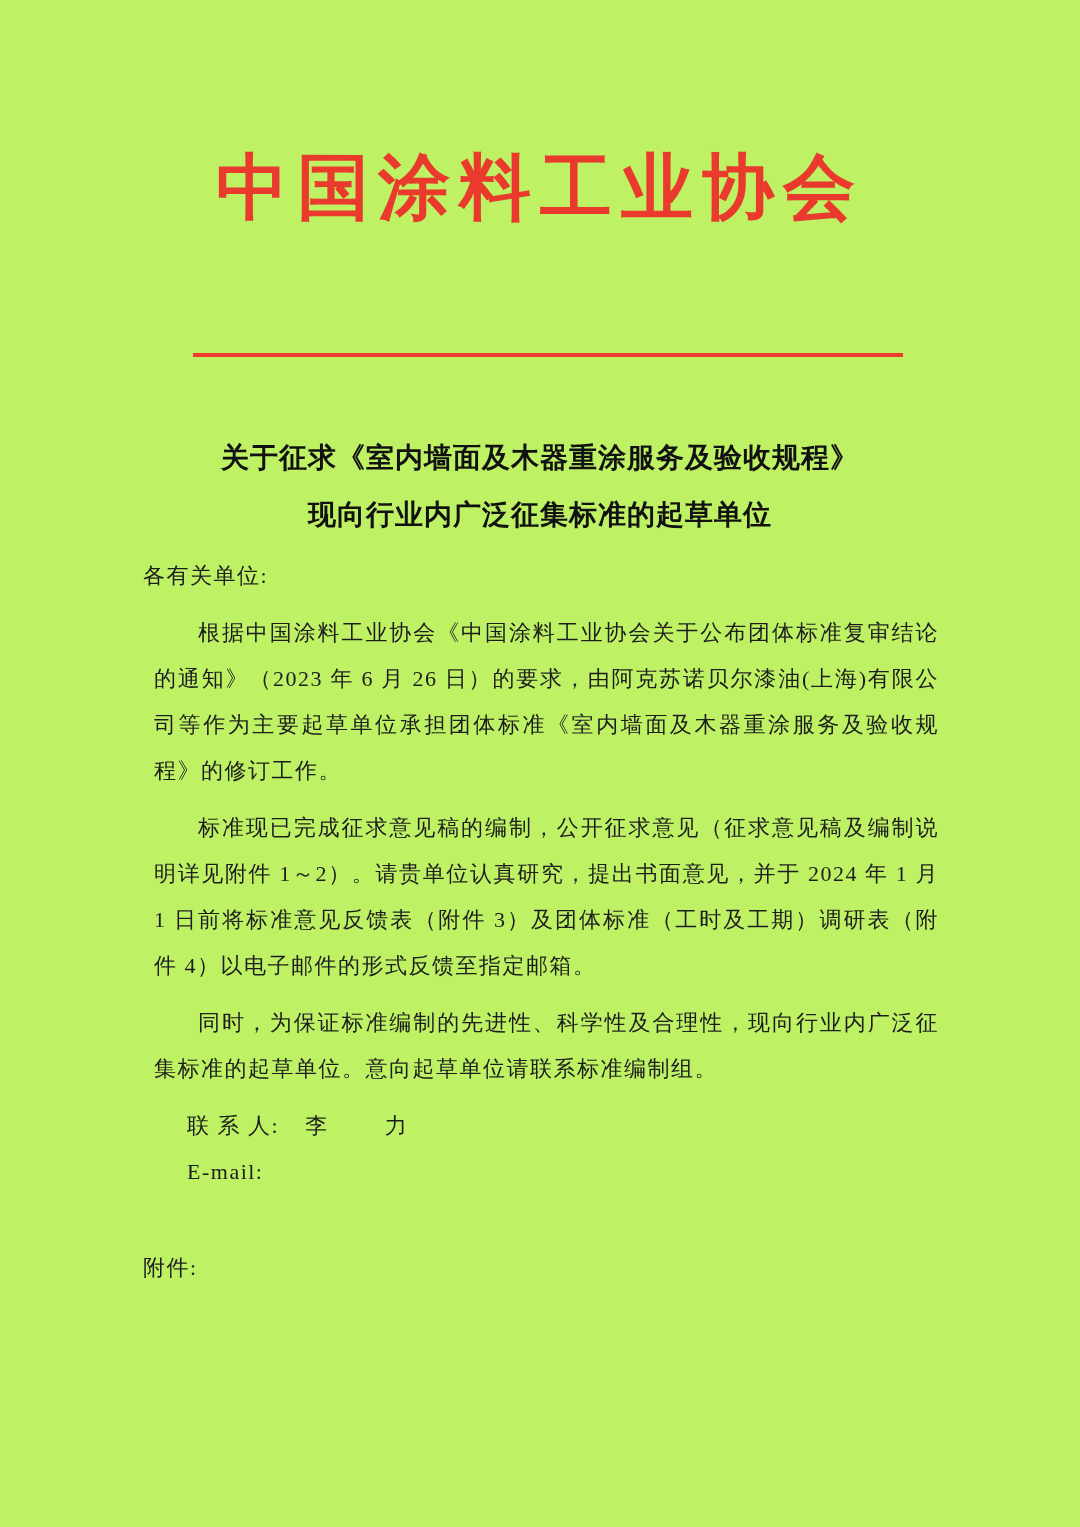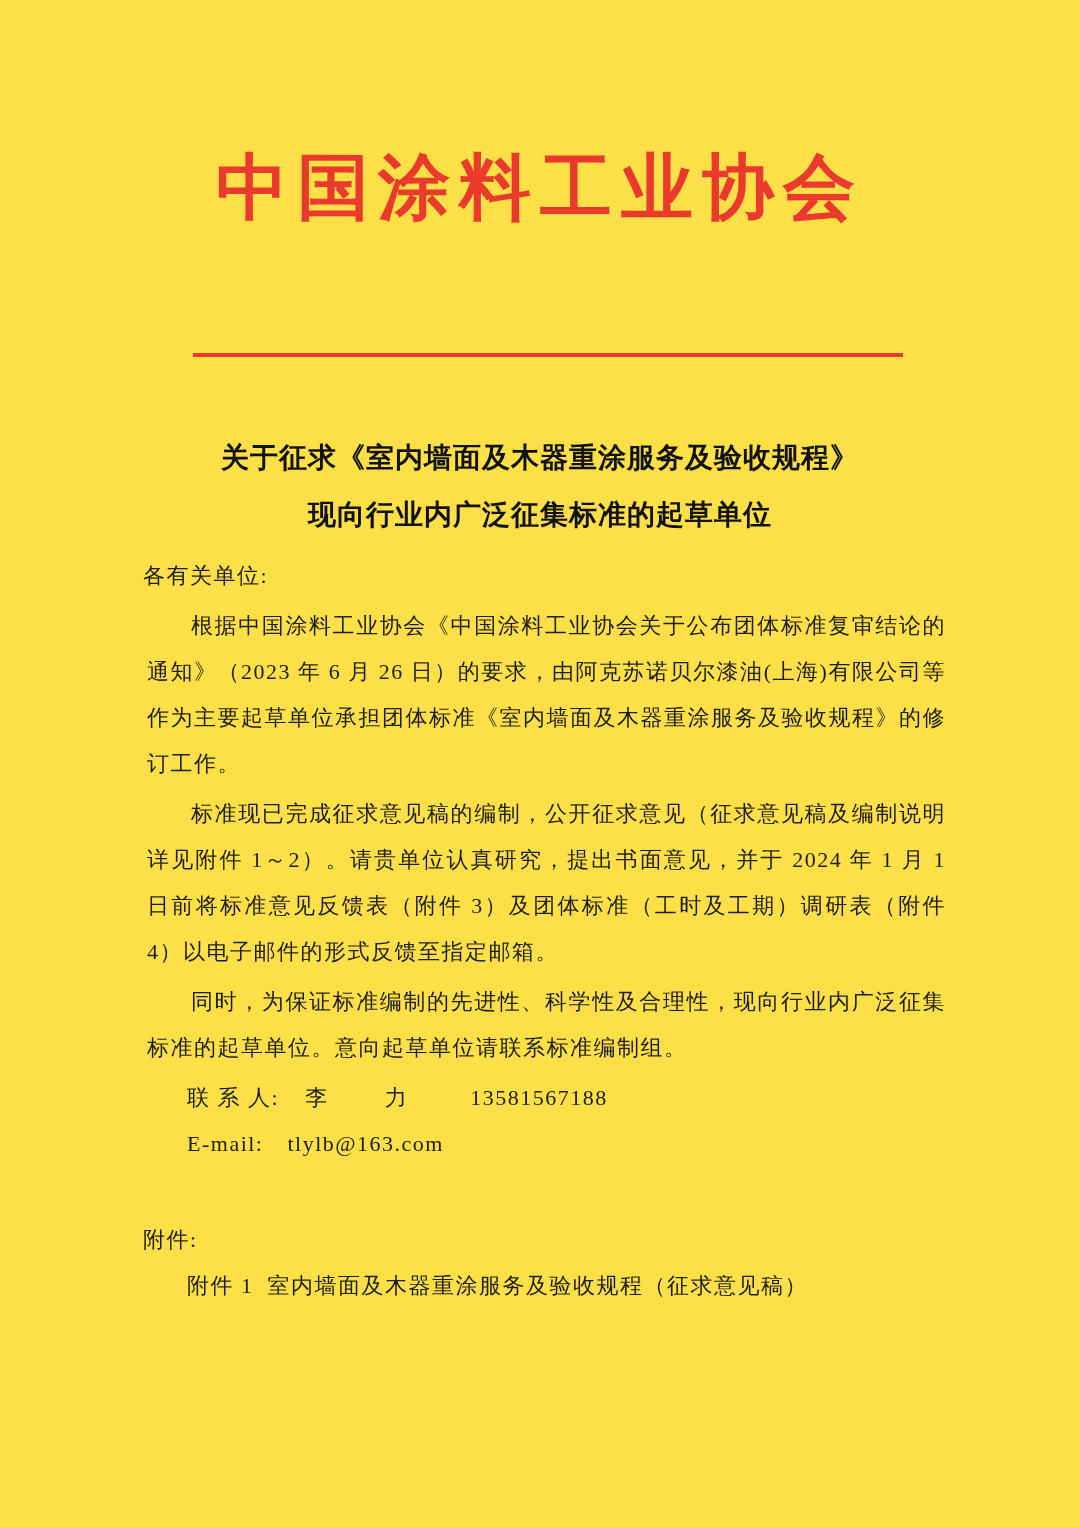--- a/index.html
+++ b/index.html
@@ -5,21 +5,21 @@
   html, body {
     margin: 0;
     padding: 0;
     background: #9a9a9a;
   }
   .page {
     position: relative;
     width: 1080px;
     height: 1527px;
     margin: 0 auto;
-    background: #fde047;
+    background: #bef264;
     font-family: "Liberation Serif", "DejaVu Serif", serif;
     color: #1d1d1d;
     overflow: hidden;
   }
   
   .letterhead {
     padding-top: 148px;
     text-align: center;
     font-size: 72px;
     line-height: 80px;
@@ -50,21 +50,21 @@
     margin: 10px 130px 0 143px;
     font-size: 22px;
     line-height: 46px;
     text-align: justify;
     letter-spacing: 1.5px;
   }
   .salutation {
     text-indent: 0;
   }
   .content p {
-    margin: 4px;
+    margin: 11px;
     text-indent: 2em;
   }
   .contact-line {
     display: flex;
     align-items: baseline;
     margin-left: 2em;
     white-space: pre;
   }
   .contact-line .gap-sm { width: 26px; }
   .contact-line .gap-md { width: 56px; }
@@ -112,29 +112,26 @@
 
     <p>同时，为保证标准编制的先进性、科学性及合理性，现向行业内广泛征集标准的起草单位。意向起草单位请联系标准编制组。</p>
 
     <div class="contact-line">
       <span>联 系 人:</span>
       <span class="gap-sm"></span>
       <span>李</span>
       <span class="gap-md"></span>
       <span>力</span>
       <span class="gap-lg"></span>
-      <span>13581567188</span>
     </div>
 
     <div class="email-line">
       <span>E-mail:</span>
       <span class="gap-sm"></span>
-      <span>tlylb@163.com</span>
     </div>
 
     <div class="attachments">
       <div class="attachments-label">附件:</div>
-      <div class="attachment-item">附件 1  室内墙面及木器重涂服务及验收规程（征求意见稿）</div>
     </div>
 
   </div>
 
 </div>
 
 </body></html>

